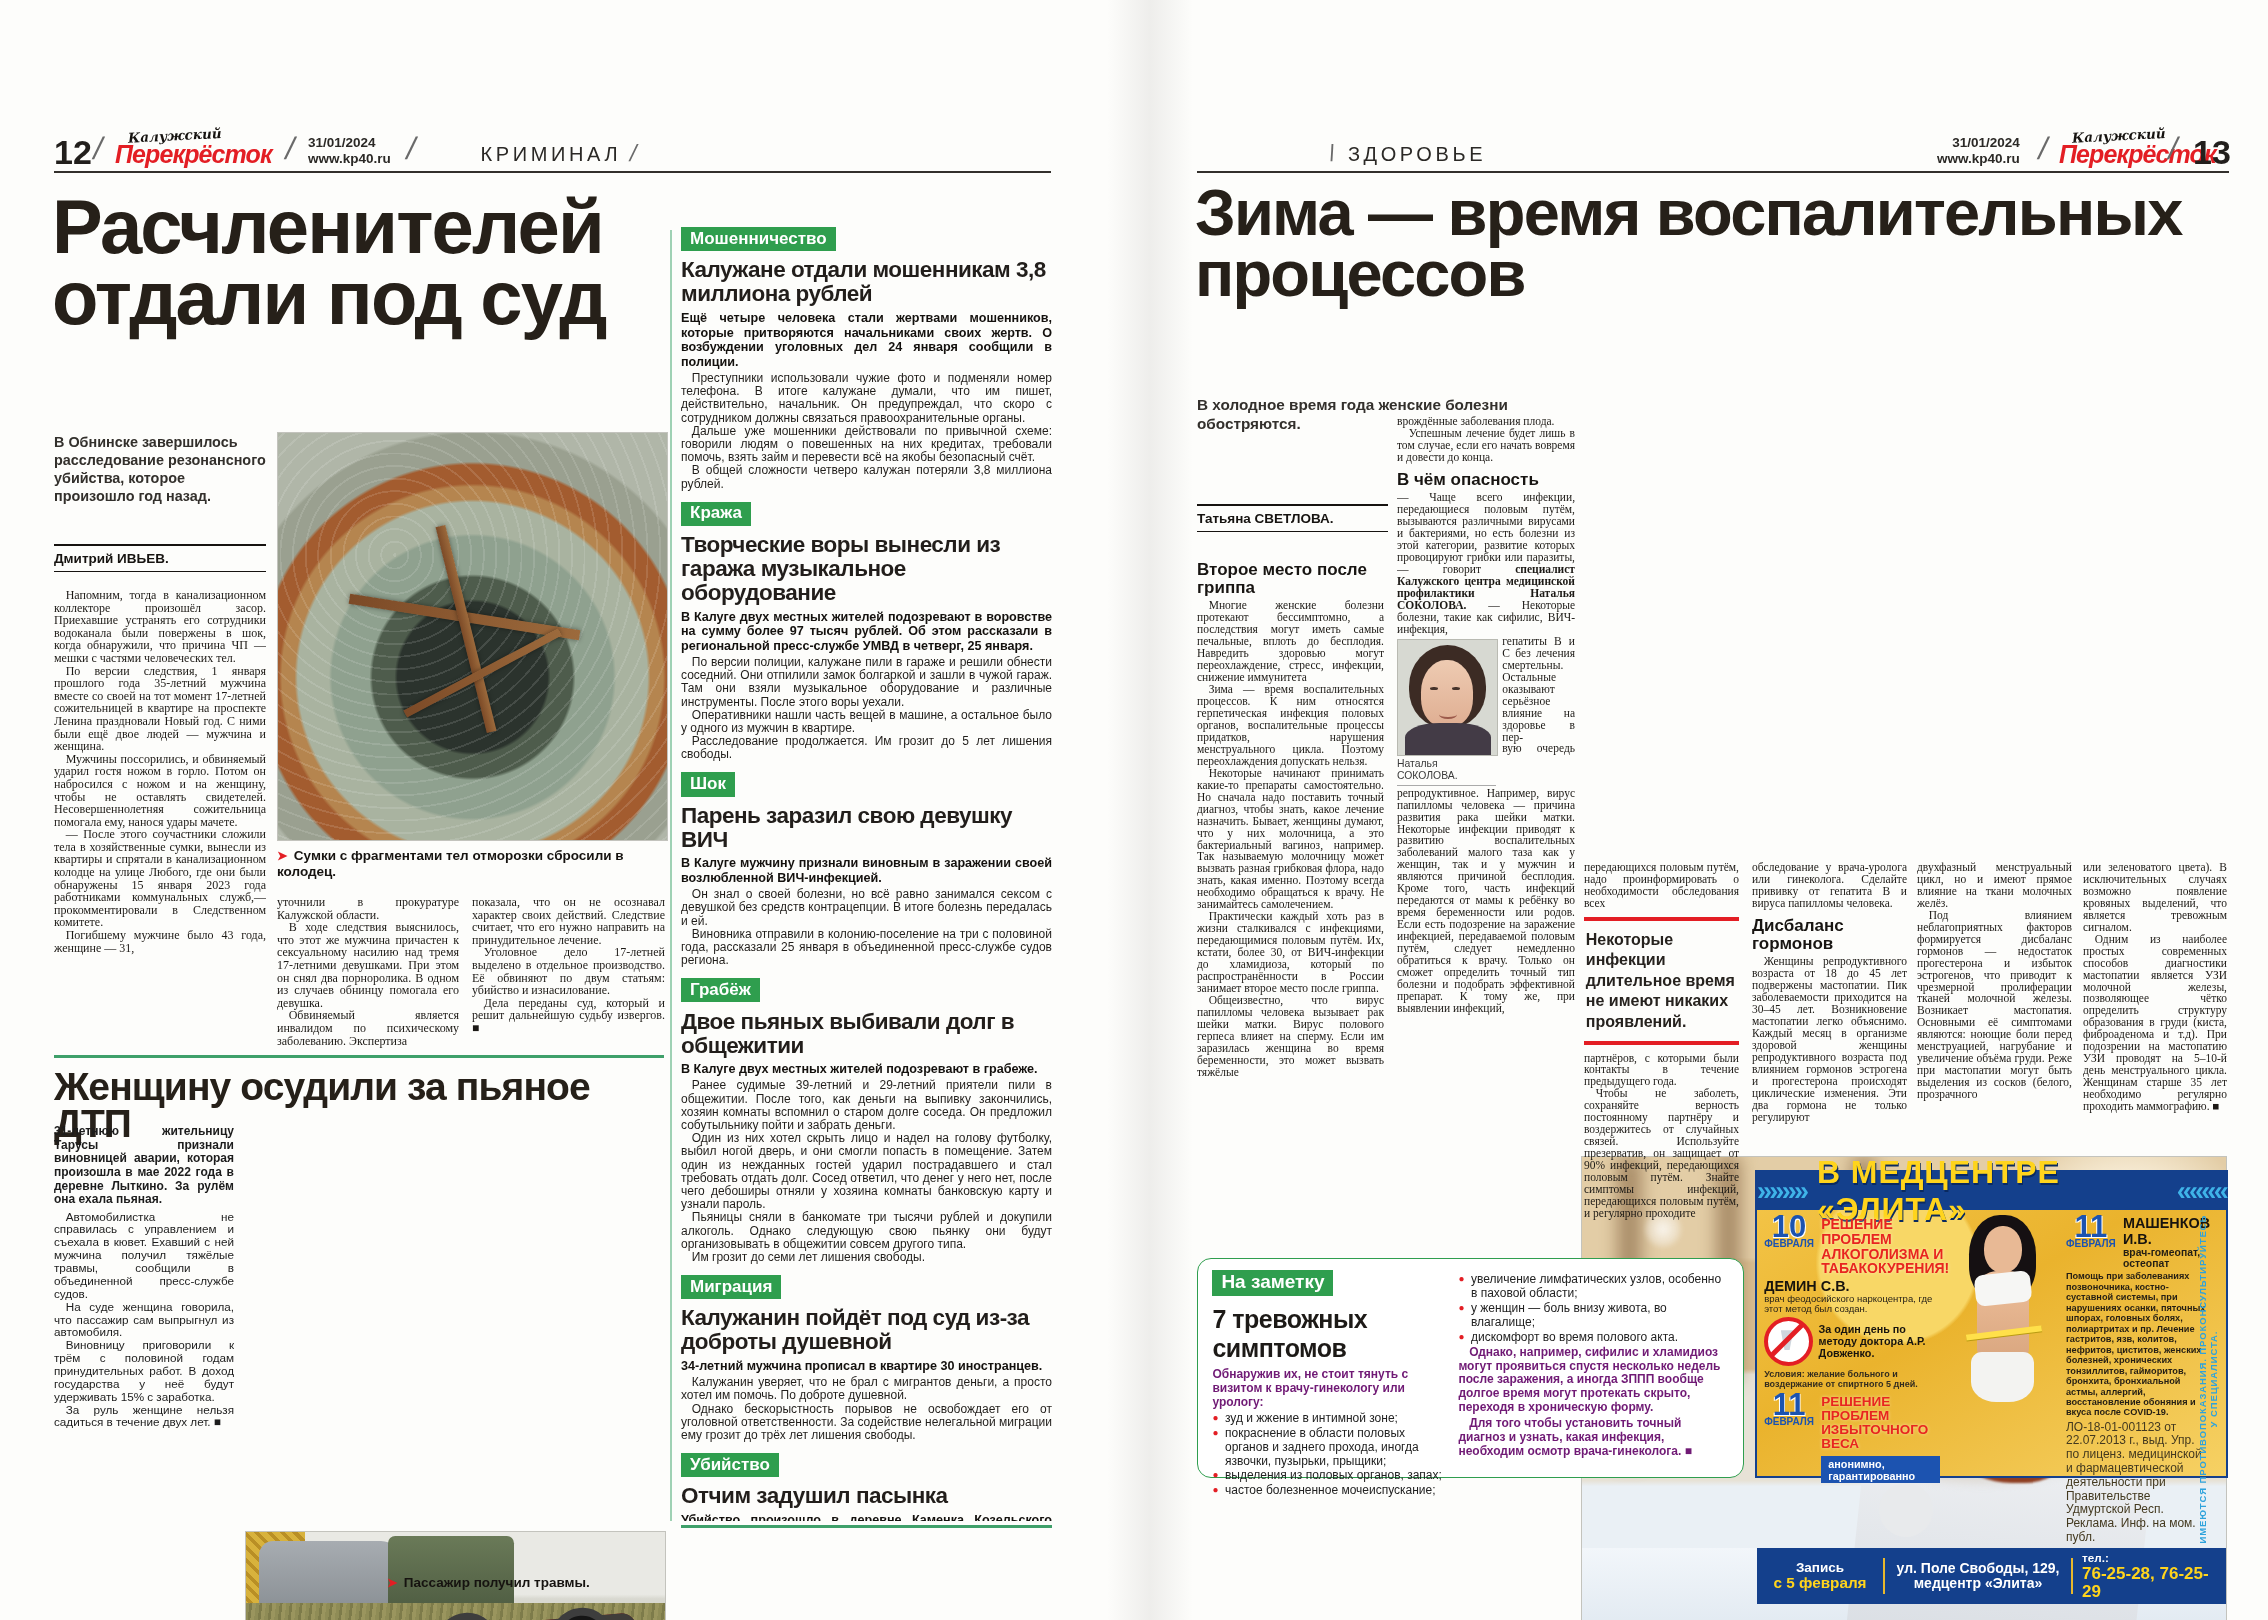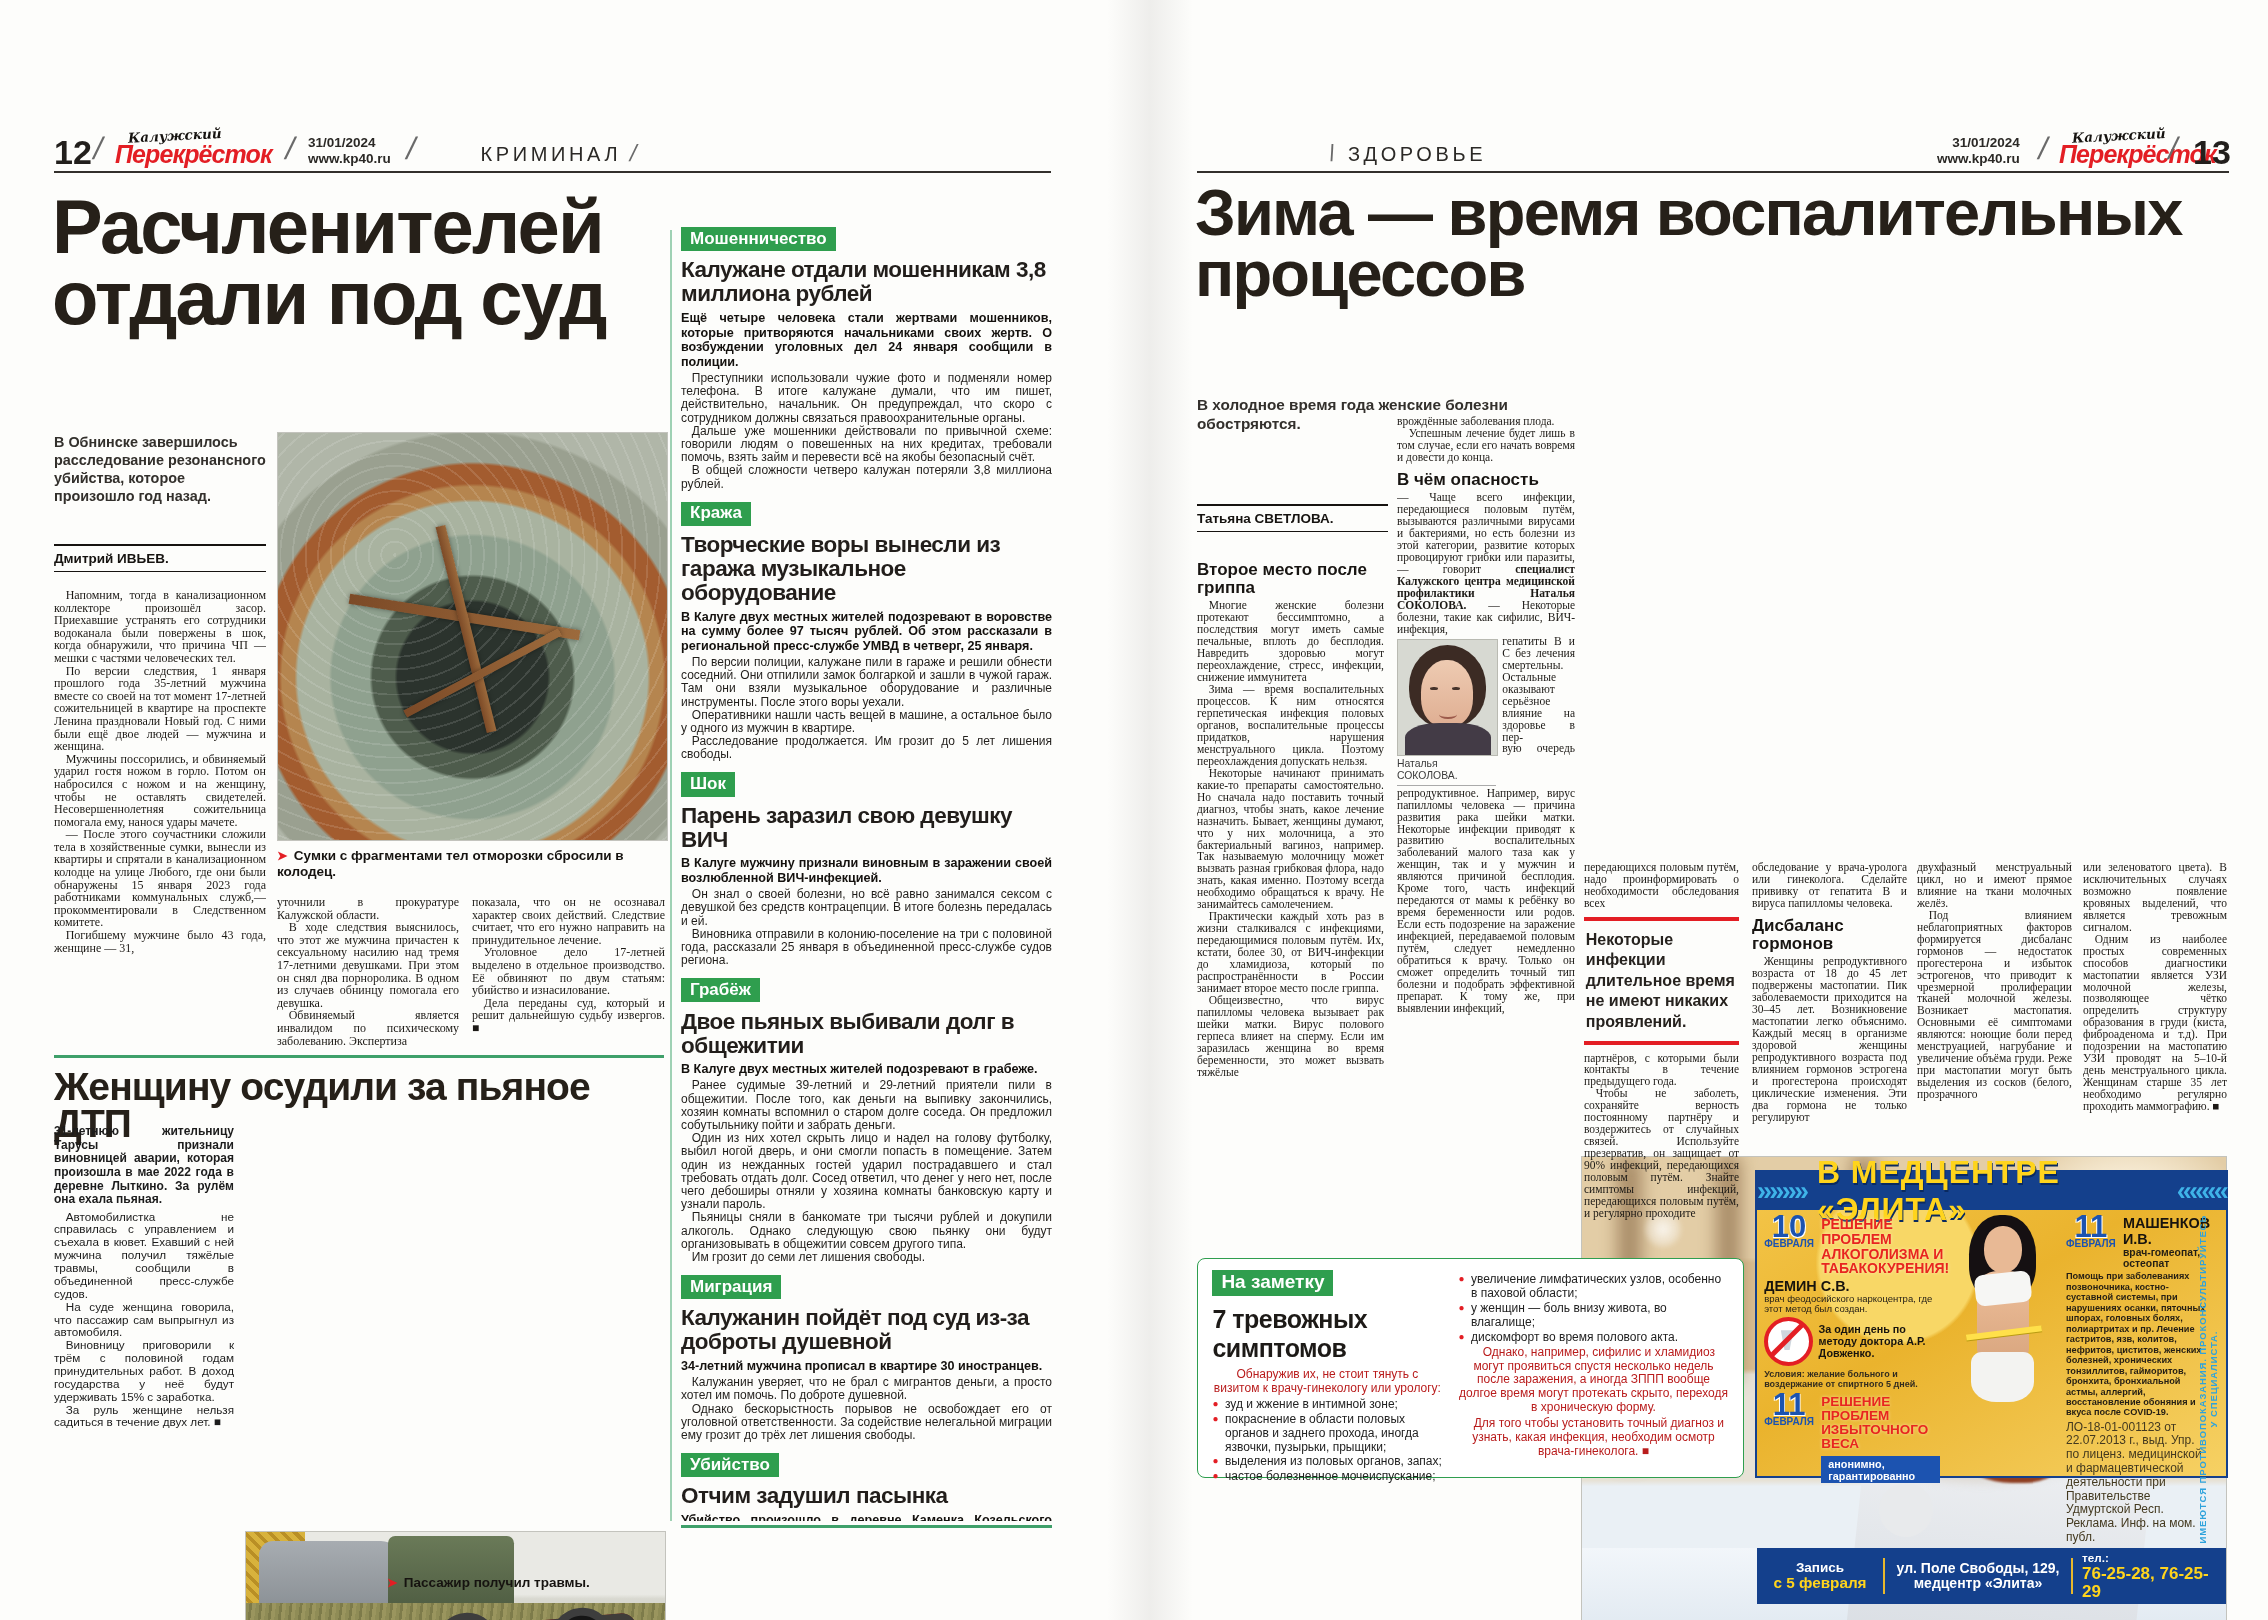--- a/index.html
+++ b/index.html
@@ -59,23 +59,23 @@
   .pblock{float:left;width:99px;margin:2.7px 6.3px 1.8px 0;}
   .portrait{width:99px;height:115px;position:relative;background:#d7d9d2;border:0.9px solid #b9bab2;overflow:hidden;}
   .p-hair{position:absolute;left:10.8px;top:5.4px;width:77px;height:83px;background:#3c2b24;border-radius:50% 50% 46% 46%;}
   .p-face{position:absolute;left:23.4px;top:20px;width:52px;height:67px;background:linear-gradient(180deg,#eecbb2,#dfae92);border-radius:48% 48% 42% 42%;}
   .p-eye{position:absolute;width:8px;height:3.6px;background:#46332b;border-radius:50%;top:47px;}
   .p-smile{position:absolute;left:41px;top:70px;width:18px;height:7.2px;border-bottom:2.3px solid #9c5a4a;border-radius:50%;}
   .p-body{position:absolute;left:7.2px;top:83px;width:86px;height:36px;background:#433b46;border-radius:40% 40% 0 0;}
   .pcap{font-size:10.4px;line-height:1.15;color:#3a3a3a;border-bottom:0.9px solid #aaa;padding:2.7px 0;text-align:left;font-family:"Liberation Sans",sans-serif;}
 
   
-  .note{border:1.8px solid #2f9e4e;border-radius:8px;background:#fff;display:flex;gap:16px;padding:10.8px 14.4px;box-sizing:border-box;}
+  .note{border:1.8px solid #2f9e4e;border-radius:14px;background:#fff;display:flex;gap:16px;padding:10.8px 14.4px;box-sizing:border-box;}
   .note h3{font-size:25px;font-weight:800;color:#1d1a17;margin:9px 0 5.4px 0;letter-spacing:-0.5px;}
-  .note p{margin:0 0 1.8px 0;font-size:12px;line-height:1.16;color:#b91c1c;text-align:center;}
+  .note p{margin:0 0 1.8px 0;font-size:12px;line-height:1.16;color:#701a75;text-align:left;font-weight:bold;}
   .note ul{list-style:none;margin:0;padding:0;}
   .note li{font-size:12px;line-height:1.16;color:#222;padding-left:12.6px;position:relative;margin-bottom:0.9px;text-align:left;}
   .note li::before{content:"●";color:#e31e24;position:absolute;left:0;top:0;font-size:10px;}
   .note .nl{width:230px;flex:none;}
   .note .nr{flex:1;padding-top:3.6px;}
 
   
   .photo{border:0.9px solid #c3c3bd;overflow:hidden;position:relative;background:#ddd;}
 
   .well{background:

